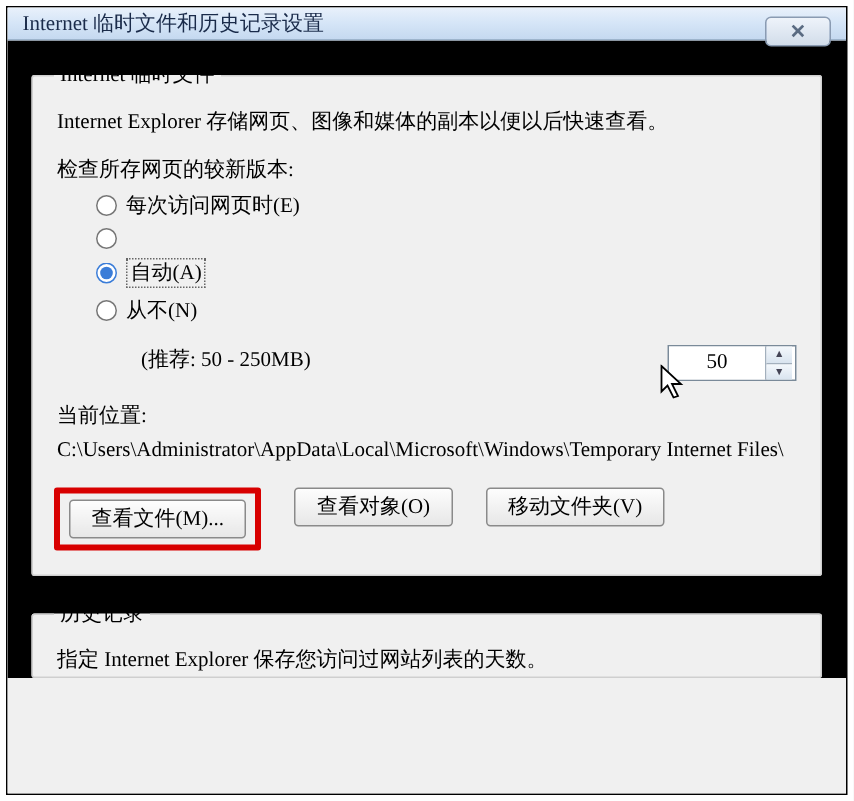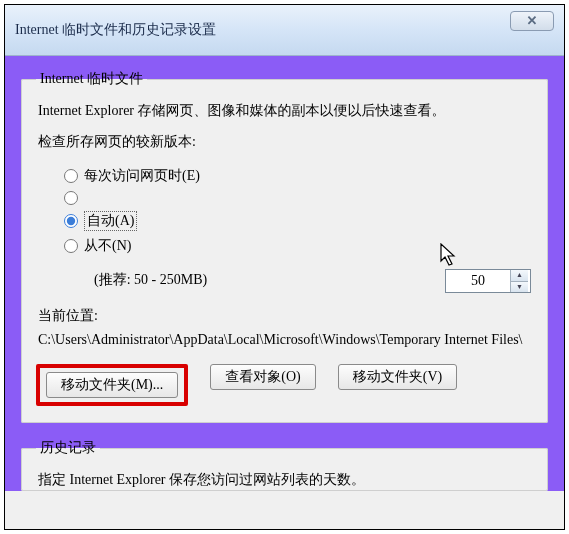--- a/index.html
+++ b/index.html
@@ -20,21 +20,21 @@
     overflow: hidden;
     position: relative;
   }
   .window {
     width: 559px;
     height: 524px;
     background: #f0f0f0;
     position: relative;
   }
   .titlebar {
-    height: 51px;
+    height: 22px;
     background: linear-gradient(to bottom, #e9f1fb 0%, #d5e5f7 50%, #c5d9f0 100%);
     border-bottom: 1px solid #9db4cc;
     display: flex;
     align-items: center;
     padding: 0 10px;
     position: relative;
   }
   .titlebar-title {
     color: #1a2b4a;
     font-size: 14px;
@@ -54,41 +54,41 @@
     right: 10px;
     top: 6px;
   }
   .close-x {
     color: #5a6b82;
     font-weight: bold;
     font-size: 13px;
   }
   .content {
     padding: 14px 16px 0 16px;
-    background: #8b5cf6;
+    background: #000000;
   }
   fieldset.group {
     border: 1px solid #cfcfcf;
     border-radius: 2px;
     margin: 0 0 16px 0;
     padding: 8px 14px 16px 14px;
     background: #f0f0f0;
   }
   fieldset.group legend {
     padding: 0 4px;
     color: #000;
     font-size: 14px;
   }
   .desc {
     color: #000;
     line-height: 1.5;
     margin: 4px 2px 12px 2px;
   }
   .check-label {
-    margin: 0 2px 16px 2px;
+    margin: 0 2px 6px 2px;
   }
   .radios {
     margin-left: 28px;
   }
   .radio-row {
     display: flex;
     align-items: center;
     margin: 6px 0;
   }
   .radio-row input[type=radio] {
@@ -248,21 +248,21 @@
             <div class="spin">▼</div>
           </div>
         </div>
       </div>
 
       <div class="loc-label">当前位置:</div>
       <div class="loc-path">C:\Users\Administrator\AppData\Local\Microsoft\Windows\Temporary Internet Files\</div>
 
       <div class="button-row">
         <span class="highlight-box">
-          <button class="btn">移动文件夹(M)...</button>
+          <button class="btn">查看文件(M)...</button>
         </span>
         <button class="btn">查看对象(O)</button>
         <button class="btn">移动文件夹(V)</button>
       </div>
     </fieldset>
 
     <fieldset class="group history">
       <legend>历史记录</legend>
       <div class="history-desc">指定 Internet Explorer 保存您访问过网站列表的天数。</div>
     </fieldset>

